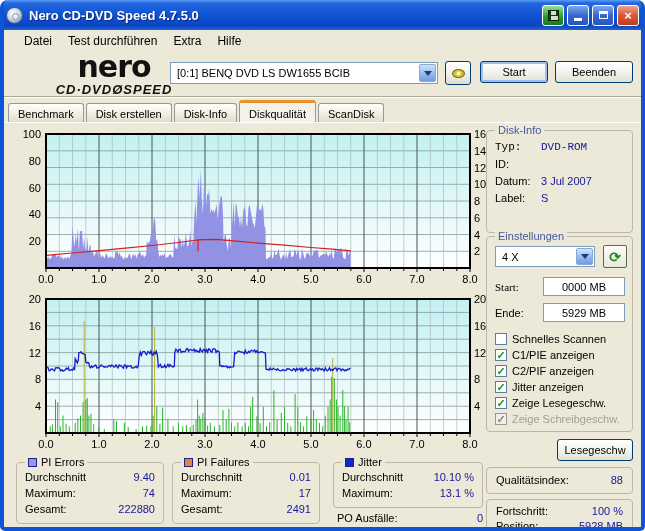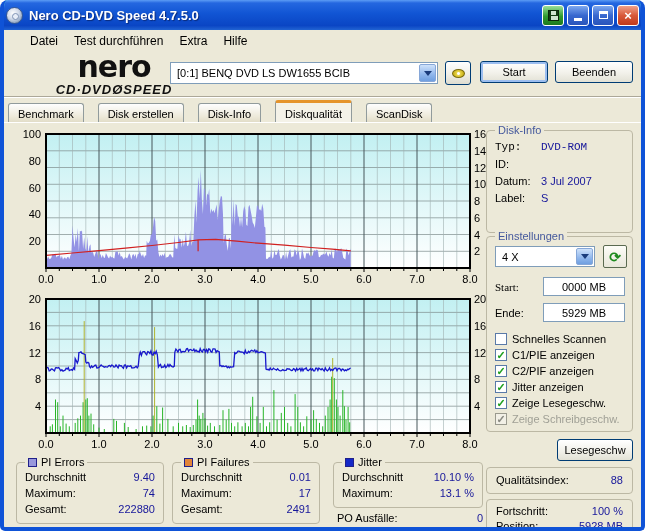--- a/index.html
+++ b/index.html
@@ -22,41 +22,41 @@
     background:linear-gradient(180deg,#7da8ef,#3868cf 50%,#2a55bb);cursor:default;}
   .tb-btn.shot{background:linear-gradient(180deg,#9adf9a,#2f9a2f 55%,#1d7a1d);}
   .floppy{width:11px;height:11px;background:#123a12;border:1px solid #0a260a;position:relative;}
   .floppy::before{content:"";position:absolute;left:2px;top:0;width:5px;height:4px;background:#cfe4cf;}
   .floppy::after{content:"";position:absolute;left:2px;bottom:0;width:7px;height:4px;background:#cfe4cf;}
   .tb-btn.close{background:linear-gradient(180deg,#f0a088,#d8593a 50%,#c03a1c);font-size:13px;}
   .minglyph{display:block;width:8px;height:3px;background:#fff;margin-top:9px;}
   .maxglyph{display:block;width:9px;height:8px;border:1px solid #fff;border-top:3px solid #fff;}
   
   .client{position:absolute;left:0;top:30px;width:637px;height:497px;background:#ece9d8;}
-  .menubar{position:absolute;left:0;top:0;width:100%;height:22px;display:flex;align-items:center;padding-left:18px;font-size:12px;color:#000;text-align:center;}
+  .menubar{position:absolute;left:0;top:0;width:100%;height:22px;display:flex;align-items:center;padding-left:12px;font-size:12px;color:#000;text-align:center;}
   .menu-item{padding:2px 8px;cursor:default;}
   .logo{position:absolute;left:30px;top:22px;width:160px;text-align:center;line-height:1;}
   .logo-nero{font-size:30px;font-weight:bold;letter-spacing:-1px;color:#111;font-family:"DejaVu Sans",sans-serif;}
   .logo-sub{font-size:13px;font-weight:bold;font-style:italic;letter-spacing:1px;color:#111;margin-top:1px;}
   .combo{position:absolute;left:166px;top:32px;width:268px;height:22px;background:#fff;border:1px solid #7f9db9;
     font-size:11px;display:flex;align-items:center;padding-left:6px;}
   .combo .arrow-btn{position:absolute;right:1px;top:1px;width:17px;height:18px;border-radius:2px;
     background:linear-gradient(180deg,#cfe2fa,#8fb6ec 60%,#6f9fe0);border:1px solid #86a7d8;
     display:flex;align-items:center;justify-content:center;}
   .chev{width:0;height:0;border-left:4px solid transparent;border-right:4px solid transparent;border-top:5px solid #1a3c7c;}
   .tool-btn{position:absolute;width:26px;height:24px;border:1px solid #003c74;border-radius:3px;
     background:linear-gradient(180deg,#fff,#f0efe8 55%,#dddcd0);display:flex;align-items:center;justify-content:center;}
   .disc-ic{width:13px;height:9px;border-radius:50%;background:radial-gradient(circle at 50% 50%,#fff 15%,#e8d44a 30%,#c8b018 80%);border:1px solid #786a10;}
   .xp-btn{position:absolute;height:22px;border:1px solid #003c74;border-radius:3px;font-size:11px;color:#000;
     background:linear-gradient(180deg,#fff,#f2f1ea 55%,#e2e1d5);display:flex;align-items:center;justify-content:center;cursor:default;}
   .xp-btn.default{box-shadow:inset 0 0 0 2px #9cbef0;}
   .hdr-sep{position:absolute;left:0;top:66px;width:100%;height:2px;border-top:1px solid #aca899;border-bottom:1px solid #fff;}
   
   .tabs{position:absolute;left:4px;top:70px;height:22px;display:flex;align-items:flex-end;}
-  .tab{height:19px;padding:2px 9px 0 9px;margin-right:14px;font-size:11px;
+  .tab{height:19px;padding:2px 9px 0 9px;margin-right:2px;font-size:11px;
     border:1px solid #919b9c;border-bottom:none;border-radius:3px 3px 0 0;
     background:linear-gradient(180deg,#fefefe,#ede9d9 70%,#e2ddc8);display:flex;align-items:center;}
   .tab.active{height:22px;background:#f4f2e8;border-top:3px solid #e5942c;position:relative;z-index:2;font-size:11px;}
   .tabline{position:absolute;left:0;top:92px;width:100%;height:1px;background:#fff;}
   
   .chart{position:absolute;left:4px;width:478px;height:164px;}
   .chart svg{display:block;}
   
   .groupbox{position:absolute;border:1px solid #bcb8a4;border-radius:4px;background:#ece9d8;}
   .gb-title{position:absolute;left:8px;top:-7px;background:#ece9d8;padding:0 3px;font-size:11px;color:#44589c;}

